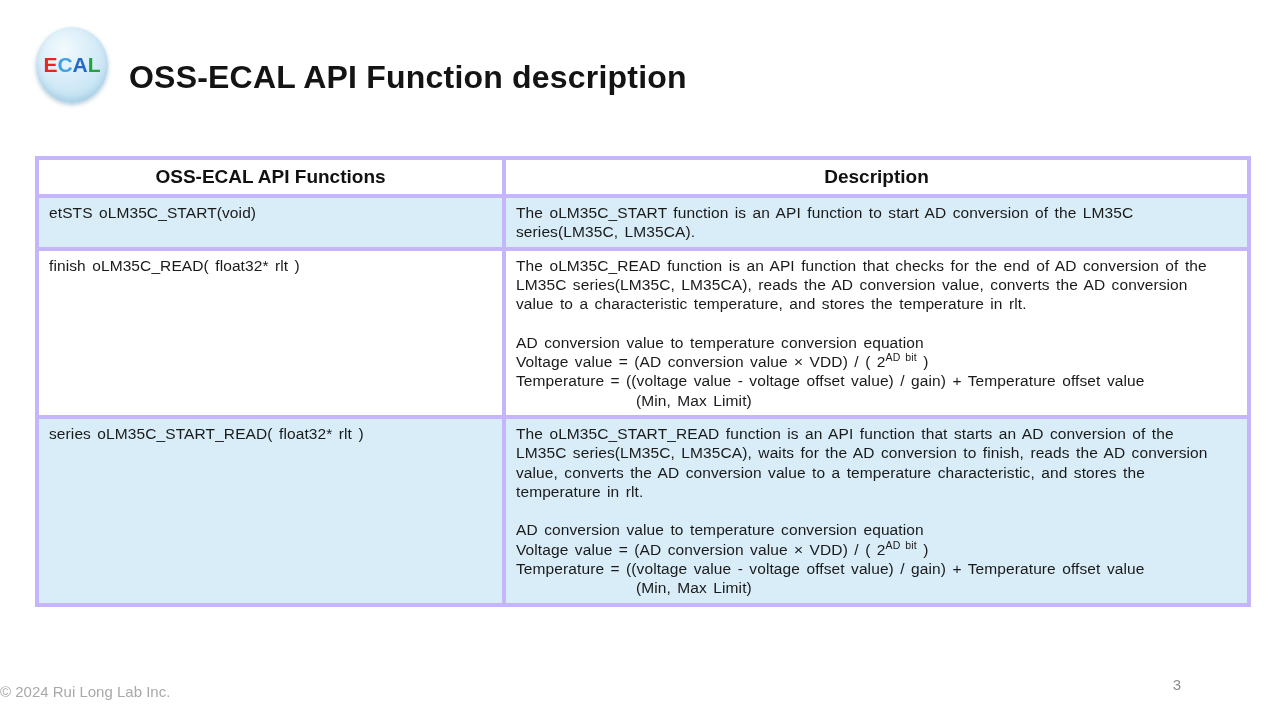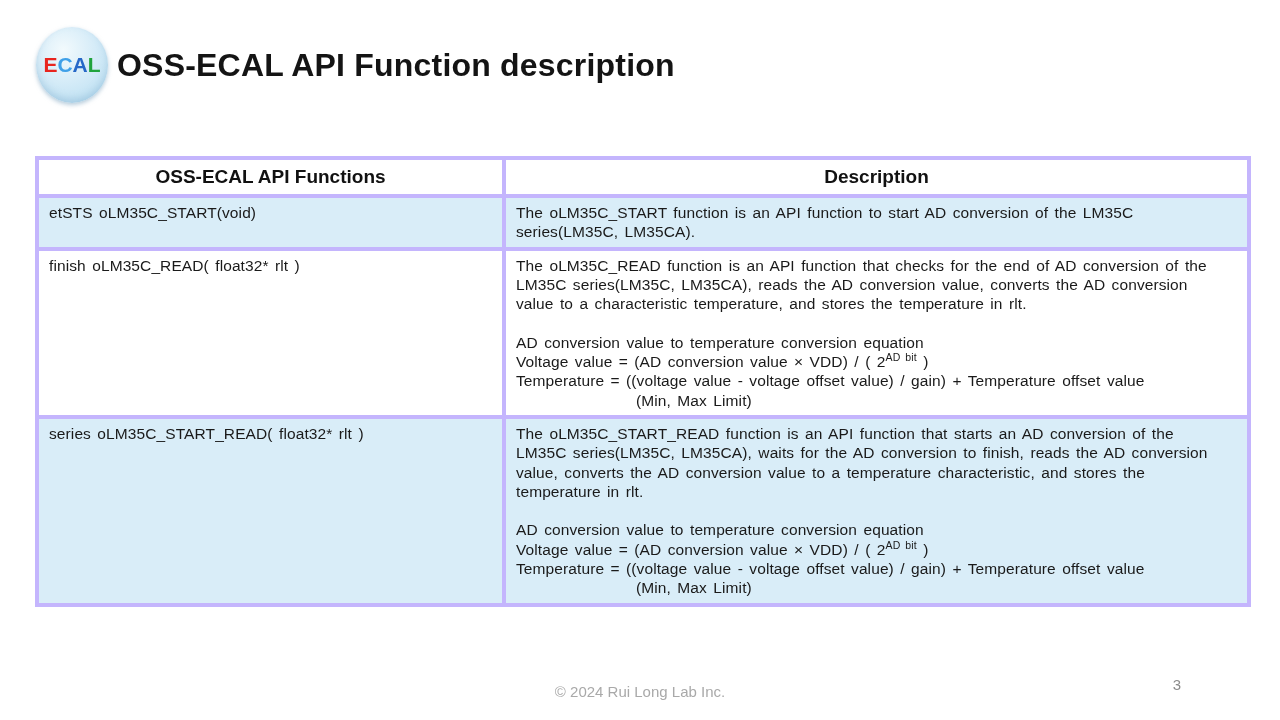--- a/index.html
+++ b/index.html
@@ -33,21 +33,21 @@
   .lg0 { color: #e8251f; }
   .lg1 { color: #3fa0e8; }
   .lg2 { color: #2668c8; }
   .lg3 { color: #1fa33c; }
 
   
   .title {
     position: absolute;
     left: 117px;
     top: 47px;
-    margin: 0;
+    margin: 12px;
     font-size: 32px;
     font-weight: 700;
     color: #141414;
     letter-spacing: 0.2px;
     white-space: nowrap;
   }
 
   
   .api-table {
     position: absolute;
@@ -95,21 +95,21 @@
     vertical-align: super;
     text-align: center;
   }
 
   
   .copyright {
     position: absolute;
     left: 0;
     right: 0;
     top: 683px;
-    text-align: center;
+    text-align: left;
     font-size: 15px;
     color: #a9a9a9;
   }
   .page-number {
     position: absolute;
     right: 99px;
     top: 676px;
     font-size: 15px;
     color: #8c8c8c;
   }

